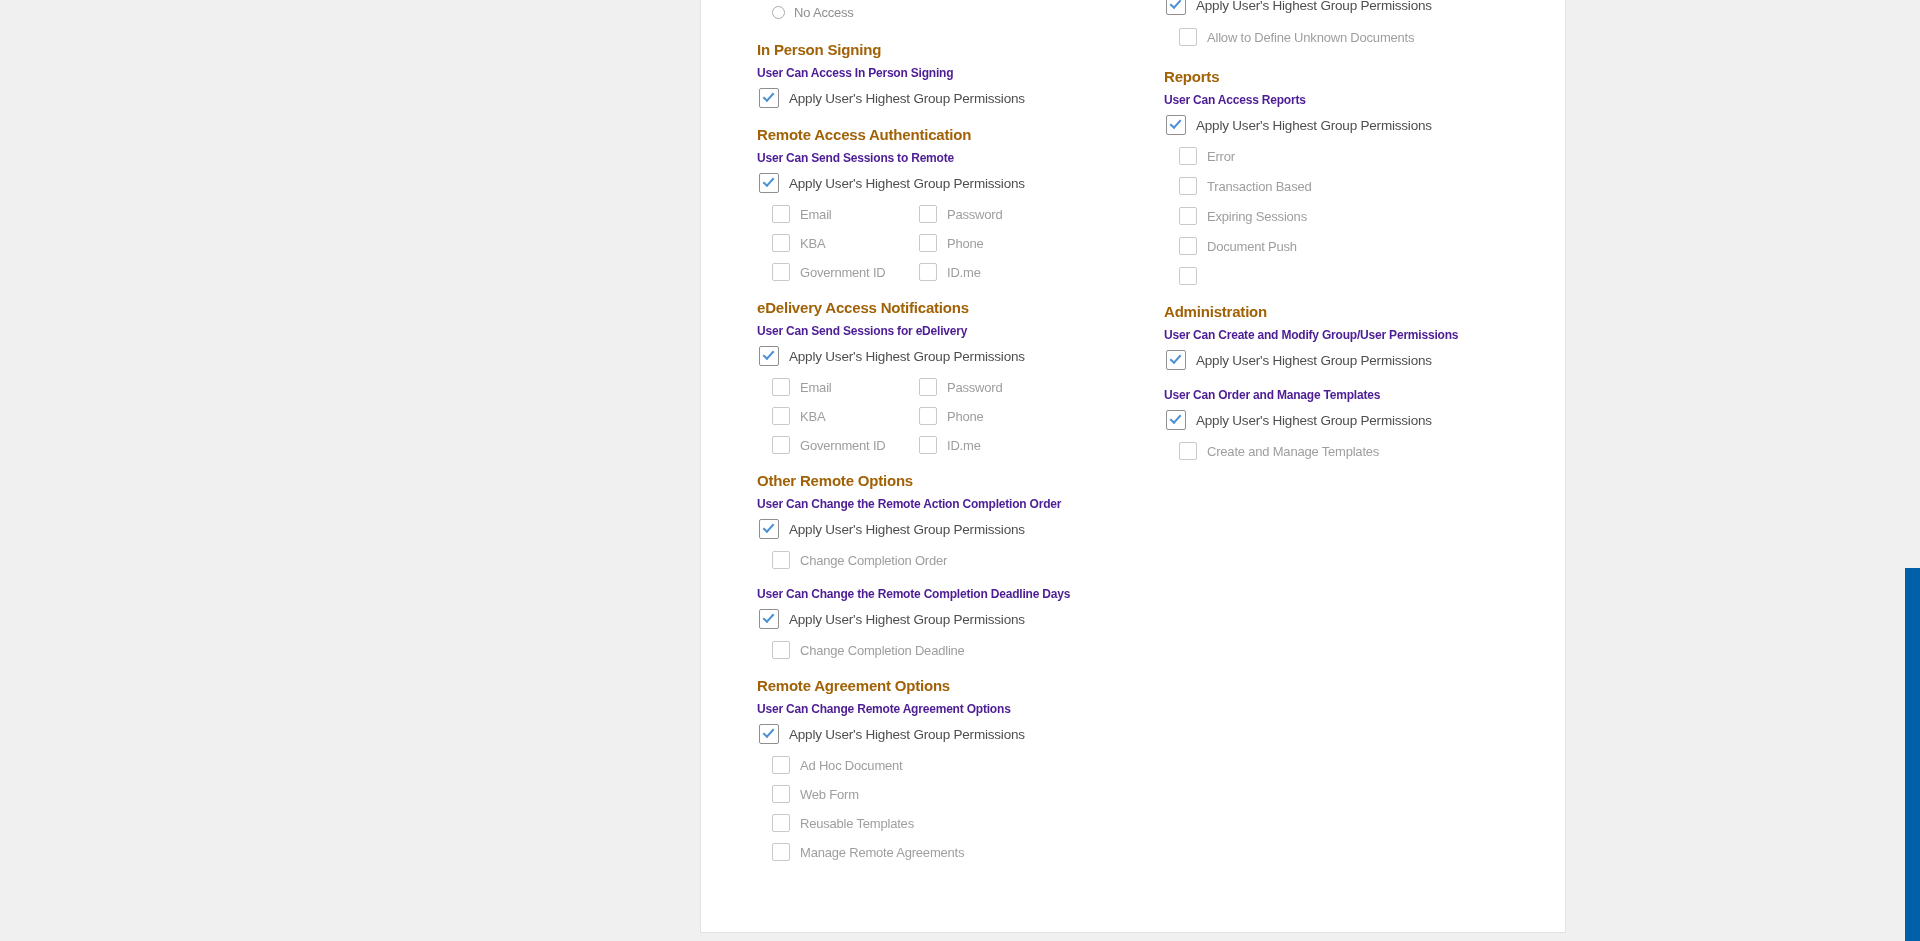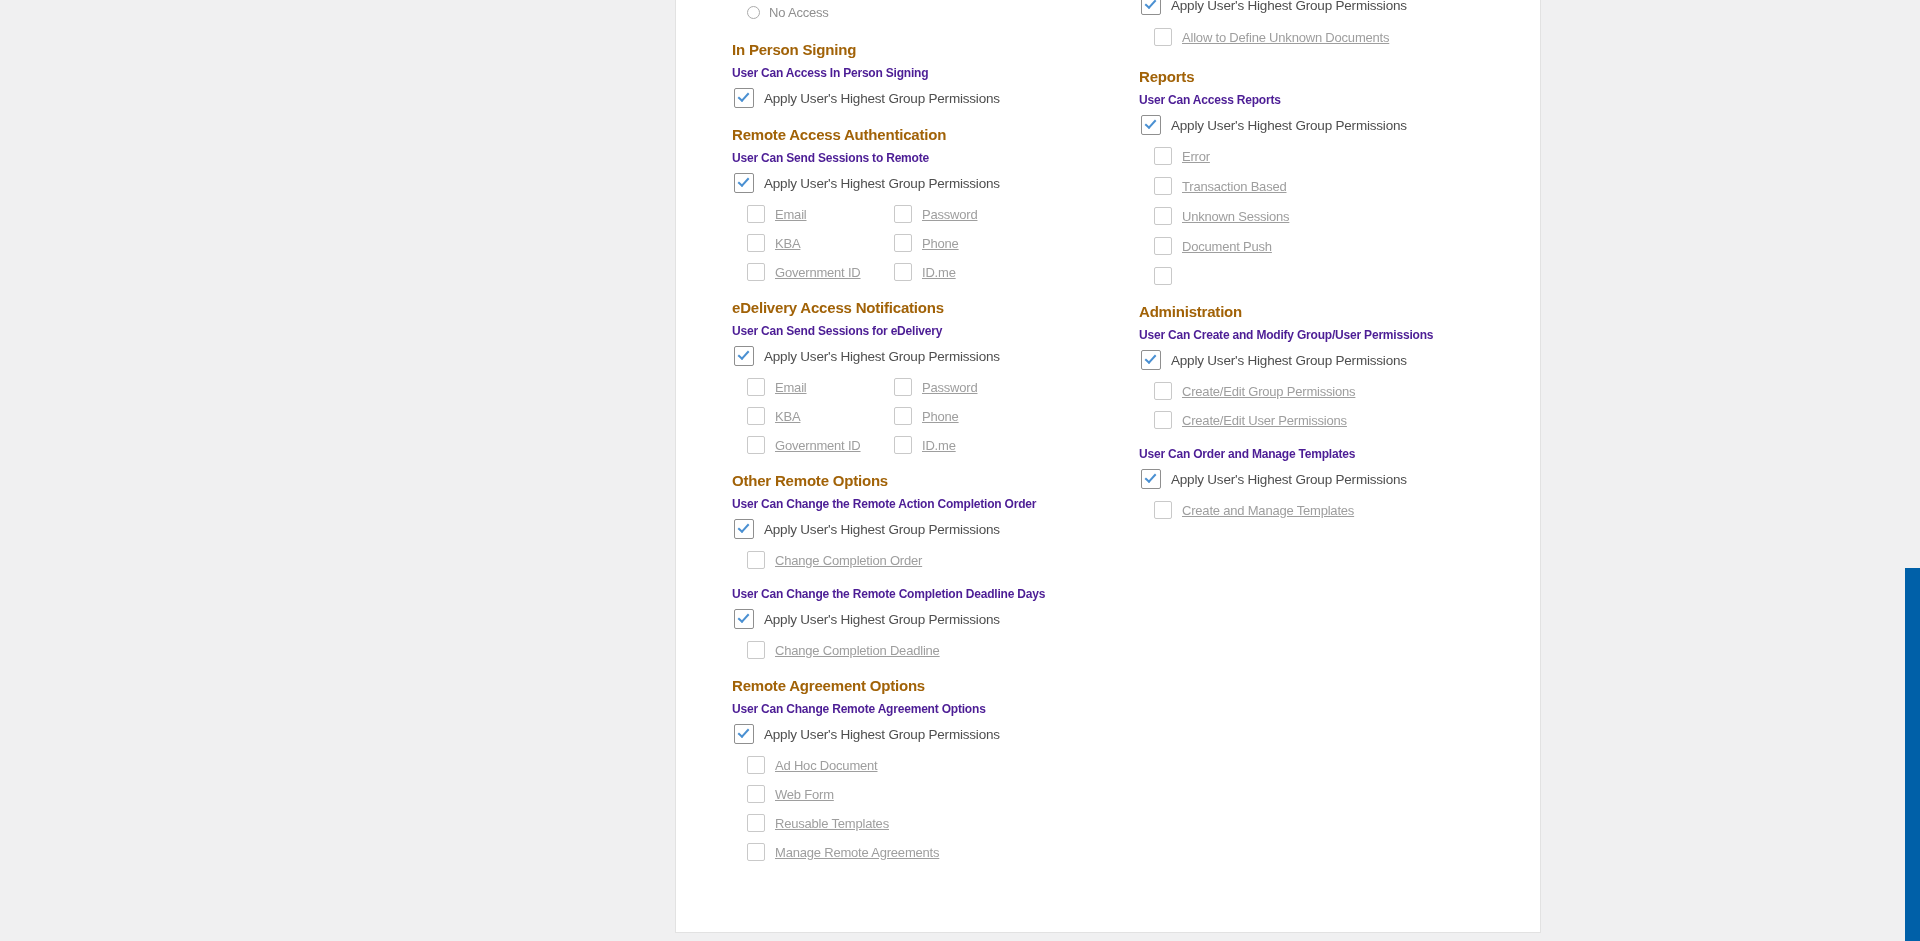--- a/index.html
+++ b/index.html
@@ -5,21 +5,21 @@
   * { box-sizing: border-box; margin: 0; padding: 0; }
   html, body { width: 1920px; height: 941px; overflow: hidden; }
   body {
     background: #f0f0f1;
     font-family: "Liberation Sans", "DejaVu Sans", sans-serif;
     letter-spacing: -0.2px;
     position: relative;
   }
   .card {
     position: absolute;
-    left: 675px; top: 0;
+    left: 700px; top: 0;
     width: 866px; height: 933px;
     background: #ffffff;
     border: 1px solid #e2e2e2;
     border-top: none;
   }
   .col { position: absolute; top: 0; }
   .col-left  { left: 56px;  width: 400px; }
   .col-right { left: 463px; width: 400px; }
 
   h3.sec-title {
@@ -48,21 +48,21 @@
   }
   .apply-row .cb { width: 20px; height: 20px; }
   .cb.checked { border-color: #8f8f8f; }
   .check {
     position: absolute; left: 3px; top: 4px;
     width: 11px; height: 6px;
     border-left: 2px solid #4a90d2; border-bottom: 2px solid #4a90d2;
     transform: rotate(-48deg);
   }
   .apply-label { font-size: 13.5px; color: #4e4e4e; white-space: nowrap; }
-  .opt-label   { font-size: 13px;   color: #9e9e9e; white-space: nowrap; text-decoration: underline; }
+  .opt-label   { font-size: 13px;   color: #9e9e9e; white-space: nowrap; }
 
   .grid-right .option { align-items: flex-start; text-align: right; }
   .grid-right .opt-label { white-space: normal; max-width: 118px; line-height: 19px; }
 
   .radio-row { display: flex; align-items: center; gap: 9px; margin: 5px 0 4px 15px; cursor: pointer; }
   .radio {
     width: 13px; height: 13px; flex: none;
     border: 1px solid #ababab; border-radius: 50%; background: #fff;
   }
   .radio-label { font-size: 13px; color: #8f8f8f; }
@@ -272,51 +272,41 @@
           <div class="row option">
             <span class="cb"></span>
             <span class="opt-label">Error</span>
           </div>
           <div class="row option">
             <span class="cb"></span>
             <span class="opt-label">Transaction Based</span>
           </div>
           <div class="row option">
             <span class="cb"></span>
-            <span class="opt-label">Unknown Sessions</span>
+            <span class="opt-label">Expiring Sessions</span>
           </div>
           <div class="row option">
             <span class="cb"></span>
             <span class="opt-label">Document Push</span>
           </div>
           <div class="row option">
             <span class="cb"></span>
           </div>
         </div>
       </div>
     </div>
 
     <h3 class="sec-title">Administration</h3>
     <div class="group">
       <h4 class="group-subtitle">User Can Create and Modify Group/User Permissions</h4>
       <div class="row apply-row">
         <span class="cb checked">
             <span class="check"></span>
           </span>
         <span class="apply-label">Apply User's Highest Group Permissions</span>
-      </div>
-      <div class="options">
-        <div class="row option">
-          <span class="cb"></span>
-          <span class="opt-label">Create/Edit Group Permissions</span>
-        </div>
-        <div class="row option">
-          <span class="cb"></span>
-          <span class="opt-label">Create/Edit User Permissions</span>
-        </div>
       </div>
     </div>
     <div class="group">
       <h4 class="group-subtitle">User Can Order and Manage Templates</h4>
       <div class="row apply-row">
         <span class="cb checked">
             <span class="check"></span>
           </span>
         <span class="apply-label">Apply User's Highest Group Permissions</span>
       </div>

